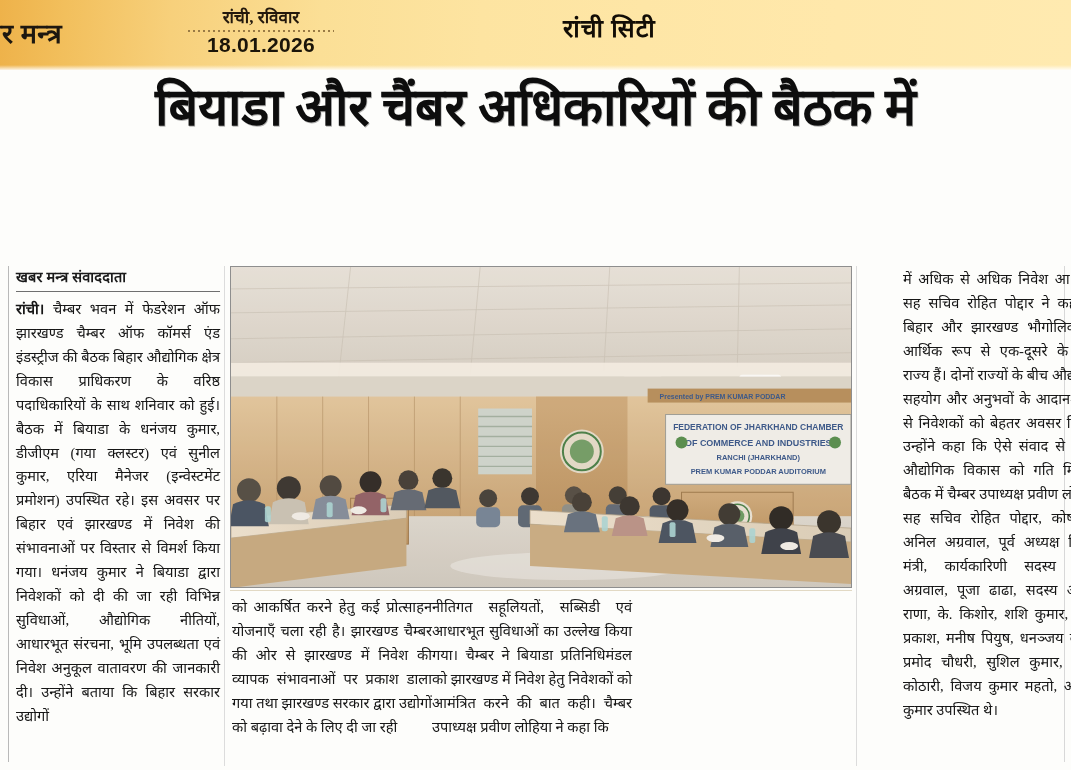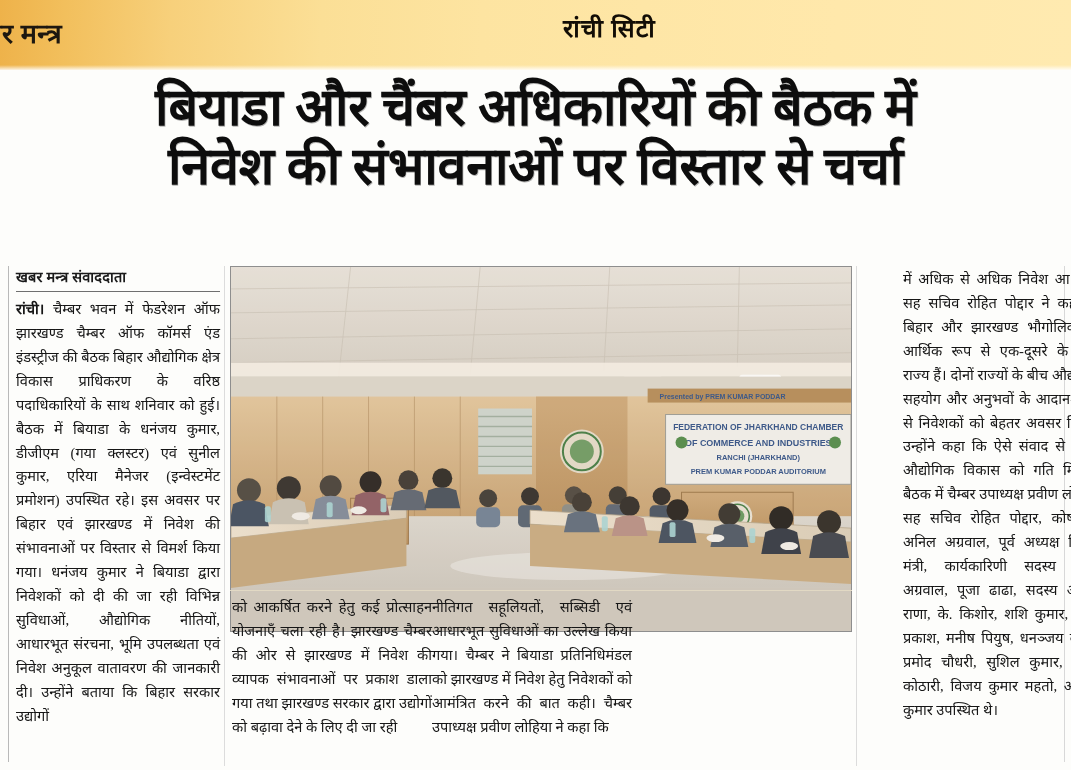--- a/index.html
+++ b/index.html
@@ -180,21 +180,21 @@
   .bodytext .lead {
     font-weight: bold;
   }
 
   
   .photo {
     position: absolute;
     left: 230px;
     top: 4px;
     width: 622px;
-    height: 366px;
+    height: 322px;
     border: 1px solid #8e8e8e;
     overflow: hidden;
     background: #cfc7bb;
   }
   .photo-inner { position: absolute; inset: 0; }
 
   
   .col2 {
     position: absolute;
     left: 232px;
@@ -253,27 +253,31 @@
   }
 </style>
 </head>
 <body>
 
 <div class="page">
 
   <div class="masthead">
     <div class="mh-brand">बर मन्त्र</div>
 
+    <div class="mh-datewrap">
+      <div class="mh-city">रांची, रविवार</div>
+      <div class="mh-dotrule"></div>
+      <div class="mh-date">18.01.2026</div>
+    </div>
 
     <div class="mh-section">रांची सिटी</div>
   </div>
 
   <div class="headline">
     <div class="headline-line">बियाडा और चैंबर अधिकारियों की बैठक में</div>
-    <div class="headline-line">निवेश की संभावनाओं पर विस्तार से चर्चा</div>
   </div>
 
   <div class="body-area">
 
     <div class="col-left-rule"></div>
     <div class="colrule r1"></div>
     <div class="colrule r5"></div>
     <div class="col-right-rule"></div>
 
     <div class="col1">

